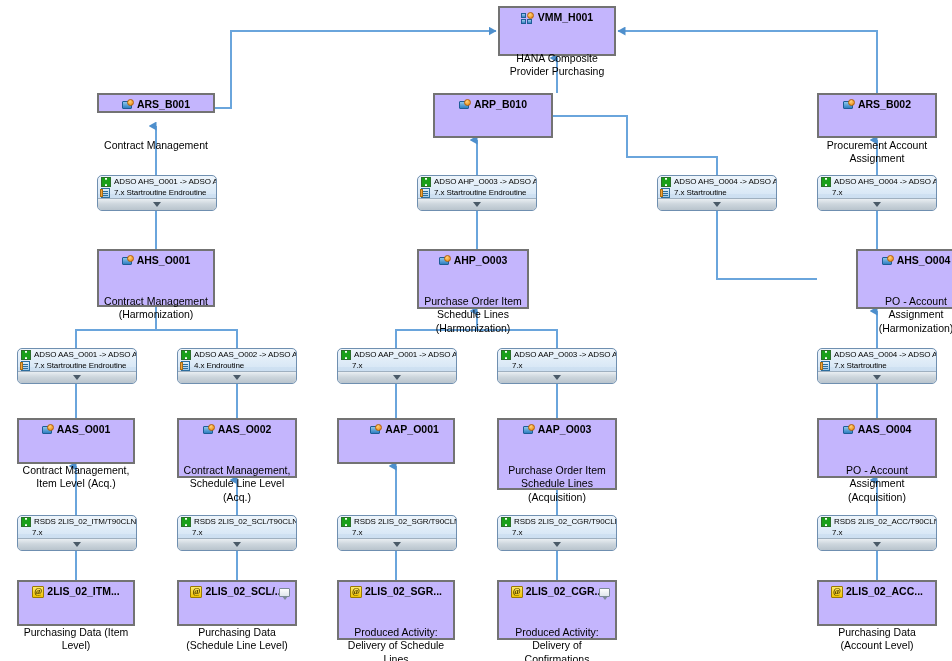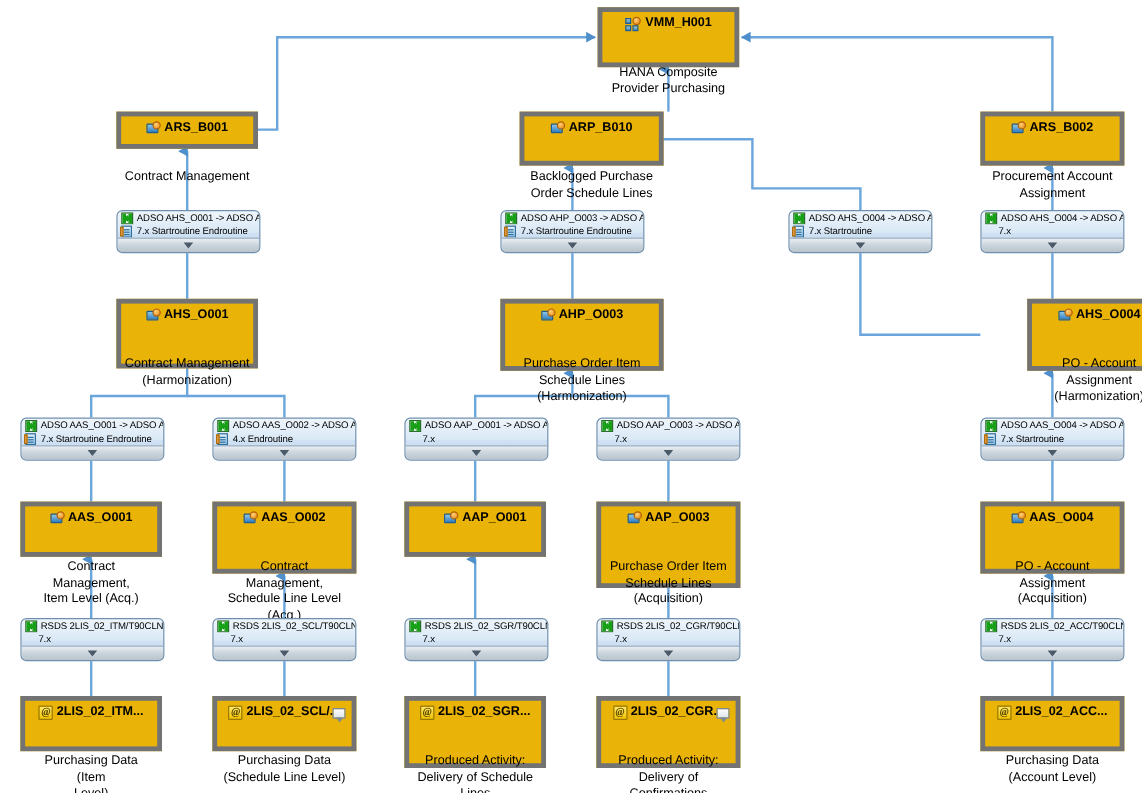--- a/index.html
+++ b/index.html
@@ -26,22 +26,22 @@
     position: absolute;
     left: 0; top: 0;
     width: 952px;
     height: 661px;
     pointer-events: none;
   }
   
   .objbox {
     position: absolute;
     box-sizing: border-box;
-    background: #eab308;
-    border: 4px solid #737373;
+    background: #c4b5fd;
+    border: 2px solid #737373;
     text-align: center;
     font-size: 10.5px;
     line-height: 13.5px;
     padding-top: 3px;
     z-index: 3;
   }
   .objbox .title {
     font-weight: bold;
     font-size: 10.5px;
     white-space: nowrap;
@@ -302,49 +302,48 @@
     </g>
   </svg>
 
   <div class="objbox" style="left:498px;top:6px;width:118px;height:50px;">
     <span class="titlerow">
       <span class="ico ico-comp"><i class="s1"></i><i class="s2"></i><i class="s3"></i><i class="o"></i></span><span class="title">VMM_H001</span>
     </span>
     <span class="desc">HANA Composite<br>Provider Purchasing</span>
   </div>
 
-  <div class="objbox" style="left:97px;top:93px;width:118px;height:31px;">
+  <div class="objbox" style="left:97px;top:93px;width:118px;height:20px;">
     <span class="titlerow">
       <span class="ico ico-cube"><i class="c1"></i><i class="c2"></i></span><span class="title">ARS_B001</span>
     </span>
     <span class="desc">Contract Management</span>
   </div>
 
   <div class="objbox" style="left:433px;top:93px;width:120px;height:45px;">
     <span class="titlerow">
       <span class="ico ico-cube"><i class="c1"></i><i class="c2"></i></span><span class="title">ARP_B010</span>
     </span>
-    <span class="desc">Backlogged Purchase<br>Order Schedule Lines</span>
   </div>
 
   <div class="objbox" style="left:817px;top:93px;width:120px;height:45px;">
     <span class="titlerow">
       <span class="ico ico-cube"><i class="c1"></i><i class="c2"></i></span><span class="title">ARS_B002</span>
     </span>
     <span class="desc">Procurement Account<br>Assignment</span>
   </div>
 
   <div class="objbox" style="left:97px;top:249px;width:118px;height:58px;">
     <span class="titlerow">
       <span class="ico ico-cube"><i class="c1"></i><i class="c2"></i></span><span class="title">AHS_O001</span>
     </span>
     <span class="desc">Contract Management<br>(Harmonization)</span>
   </div>
 
-  <div class="objbox" style="left:417px;top:249px;width:136px;height:60px;">
+  <div class="objbox" style="left:417px;top:249px;width:112px;height:60px;">
     <span class="titlerow">
       <span class="ico ico-cube"><i class="c1"></i><i class="c2"></i></span><span class="title">AHP_O003</span>
     </span>
     <span class="desc">Purchase Order Item<br>Schedule Lines<br>(Harmonization)</span>
   </div>
 
   <div class="objbox" style="left:856px;top:249px;width:120px;height:60px;">
     <span class="titlerow">
       <span class="ico ico-cube"><i class="c1"></i><i class="c2"></i></span><span class="title">AHS_O004</span>
     </span>

